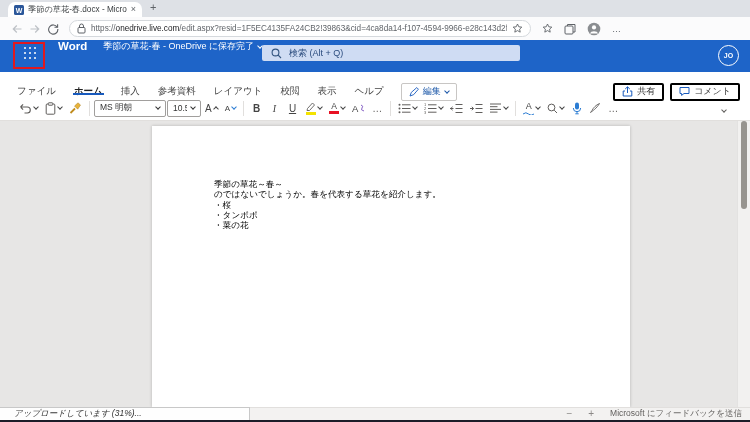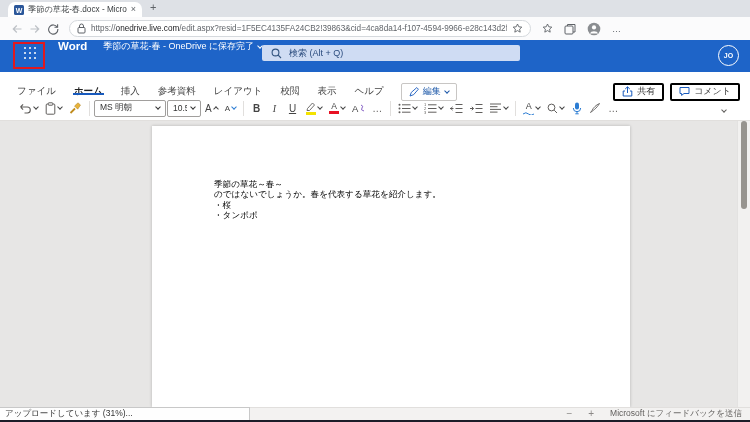--- a/index.html
+++ b/index.html
@@ -62,21 +62,21 @@
 
   
   .doc-area { position:relative; height:286px; background:#e7e6e5; }
   .page { position:absolute; left:133px; top:5px; width:478px; height:281px; background:#fff; box-shadow:0 0 3px rgba(0,0,0,.22);margin-left:19px; }
   .doc-text { position:absolute; left:62px; top:53px; width:370px; font-family:"DejaVu Serif","Liberation Serif",serif; font-size:8.6px; line-height:10.3px; color:#000; }
   .scroll-track { position:absolute; right:0; top:0; width:13px; height:100%; background:#f2f1f0; border-left:1px solid #e3e2e1; }
   .scroll-thumb { position:absolute; left:3px; top:0; width:6px; height:88px; background:#97948f; border-radius:3px; }
 
   
   .statusbar { position:relative; height:13px; background:#f3f2f1; border-top:1px solid #e1dfdd; font-size:8.5px; color:#605e5c; }
-  .upload-toast { position:absolute; left:0; top:-1px; bottom:0; width:250px; background:#fefefe; border:1px solid #c8c8c8; border-left:none; border-bottom:none; display:flex; align-items:center; padding-left:5px; color:#333; font-size:8.5px; white-space:nowrap; overflow:hidden; }
+  .upload-toast { position:absolute; left:0; top:-1px; bottom:0; width:250px; background:#fefefe; border:1px solid #c8c8c8; border-left:none; border-bottom:none; display:flex; align-items:center; padding-left:14px; color:#333; font-size:8.5px; white-space:nowrap; overflow:hidden;font-style:italic; }
   .status-right { position:absolute; right:8px; top:0; bottom:0; display:flex; align-items:center; gap:16px; }
   .zoom-glyph { font-size:10px; color:#8a8886; line-height:1; }
   .bottom-strip { height:2px; background:#1c1c28; }
 
   svg { display:block; }
 </style>
 </head>
 <body>
 
 <div class="screen">
@@ -339,20 +339,21 @@
     <span class="collapse-chev"><span class="chev"></span></span>
   </div>
 
   <div class="doc-area">
     <div class="page">
       <div class="doc-text">
         <div>季節の草花～春～</div>
         <div>のではないでしょうか。春を代表する草花を紹介します。</div>
         <div>・桜</div>
         <div>・タンポポ</div>
+        <div>・菜の花</div>
       </div>
     </div>
     <div class="scroll-track">
       <div class="scroll-thumb"></div>
     </div>
   </div>
 
   <div class="statusbar">
     <div class="upload-toast">アップロードしています (31%)...</div>
     <div class="status-right">

